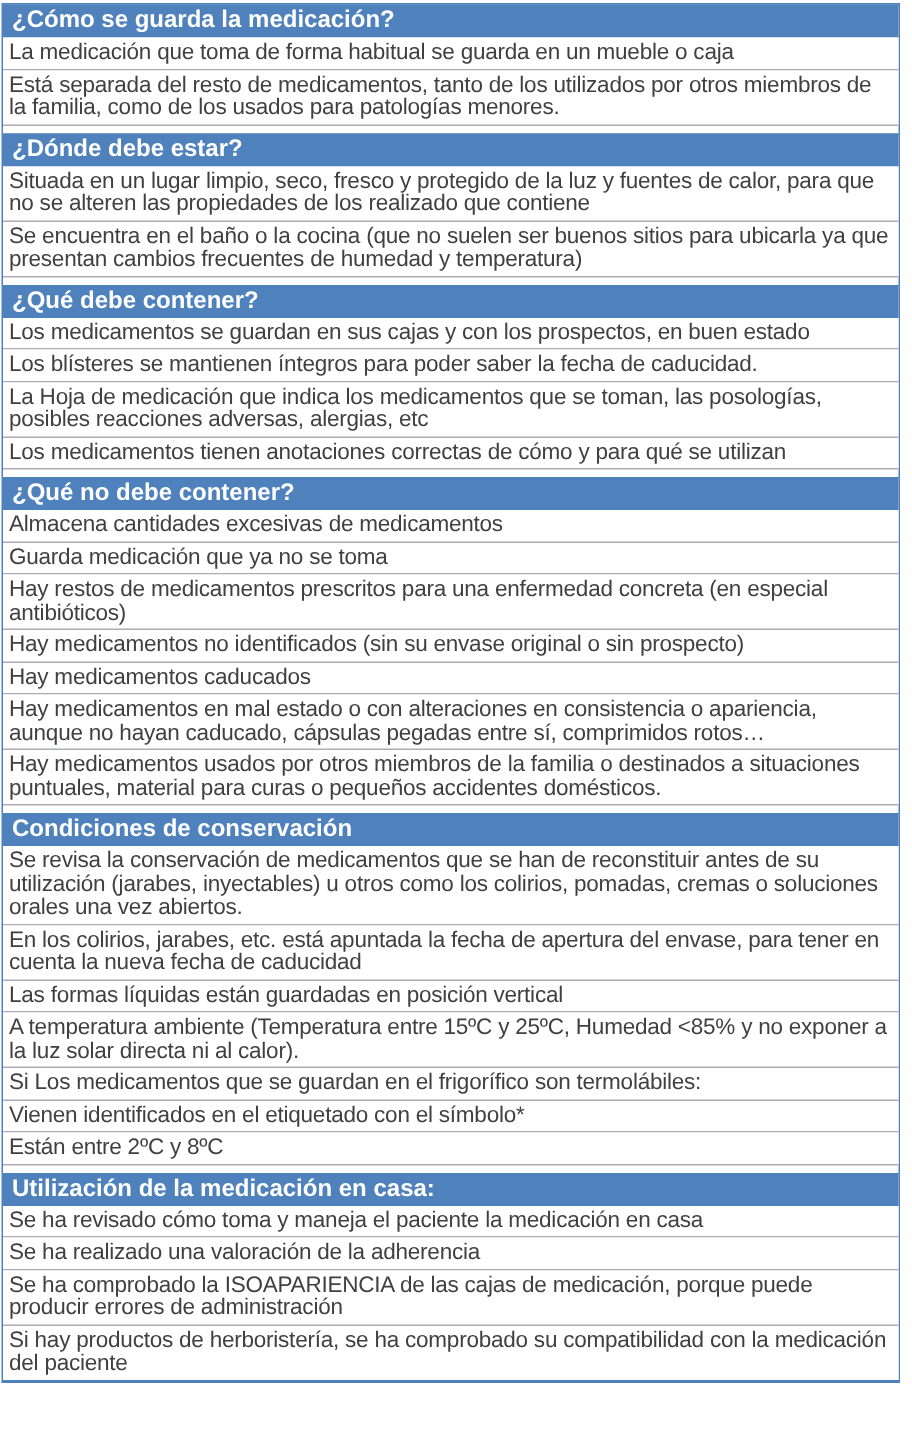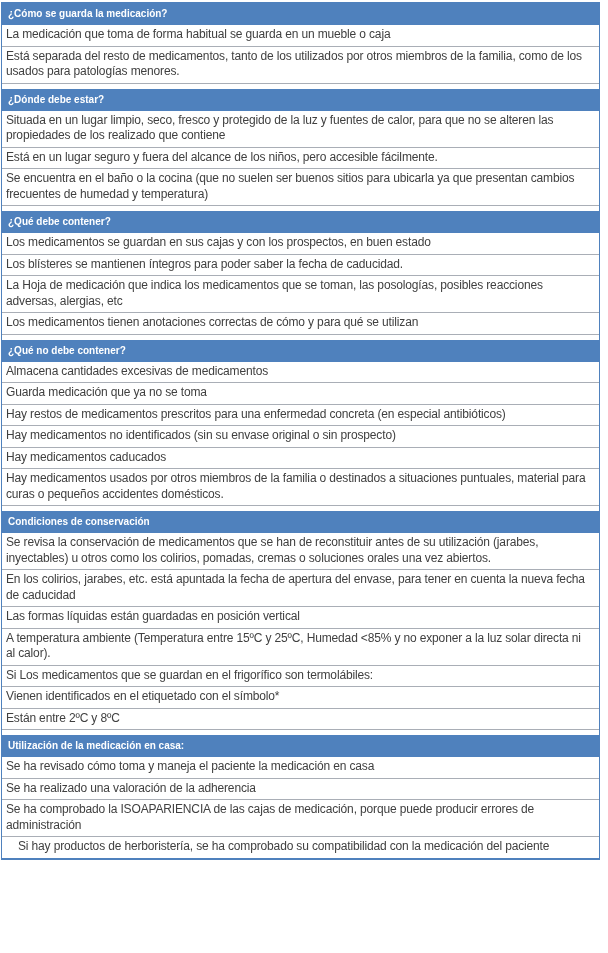--- a/index.html
+++ b/index.html
@@ -14,63 +14,63 @@
   .table-wrap {
     margin: 2px 8px 0 1px;
     border: 1px solid #4f81bd;
     border-bottom-width: 2px;
     background: #ffffff;
   }
   .section-header {
     background: #4f81bd;
     color: #ffffff;
     font-weight: bold;
-    font-size: 10px;
+    font-size: 16px;
     line-height: 16px;
     padding: 2px 14px 3px 6px;
     border-top: 1px solid #4f81bd;
     letter-spacing: 0px;
   }
   .section-header.gap-above {
     margin-top: 5px;
   }
   .row {
     background: #ffffff;
     color: #404040;
-    font-size: 12px;
+    font-size: 15px;
     line-height: 15.5px;
     letter-spacing: -0.15px;
     padding: 2px 6px 3px 4px;
     border-bottom: 1px solid #a9aeb6;
   }
-  .row:last-child { border-bottom: none; margin-left: 12px; }
+  .row:last-child { border-bottom: none; }
   .row.bold, .seg-bold { font-weight: normal; }
 </style>
 </head>
 <body>
 
 <div class="table-wrap">
     <div class="section-header">¿Cómo se guarda la medicación?</div>
     <div class="row">La medicación que toma de forma habitual se guarda en un mueble o caja</div>
     <div class="row">Está separada del resto de medicamentos, tanto de los utilizados por otros miembros de la familia, como de los usados para patologías menores.</div>
     <div class="section-header gap-above">¿Dónde debe estar?</div>
     <div class="row">Situada en un lugar limpio, seco, fresco y protegido de la luz y fuentes de calor, para que no se alteren las propiedades de los realizado que contiene</div>
-    <div class="row">Está en un lugar seguro y fuera del alcance de los niños, pero accesible fácilmente.</div>
     <div class="row">Se encuentra en el baño o la cocina (que no suelen ser buenos sitios para ubicarla ya que presentan cambios frecuentes de humedad y temperatura)</div>
     <div class="section-header gap-above">¿Qué debe contener?</div>
     <div class="row">Los medicamentos se guardan en sus cajas y con los prospectos, en buen estado</div>
     <div class="row">Los blísteres se mantienen íntegros para poder saber la fecha de caducidad.</div>
     <div class="row">La Hoja de medicación que indica los medicamentos que se toman, las posologías, posibles reacciones adversas, alergias, etc</div>
     <div class="row">Los medicamentos tienen anotaciones correctas de cómo y para qué se utilizan</div>
     <div class="section-header gap-above">¿Qué no debe contener?</div>
     <div class="row">Almacena cantidades excesivas de medicamentos</div>
     <div class="row">Guarda medicación que ya no se toma</div>
     <div class="row">Hay restos de medicamentos prescritos para una enfermedad concreta (en especial antibióticos)</div>
     <div class="row">Hay medicamentos no identificados (sin su envase original o sin prospecto)</div>
     <div class="row">Hay medicamentos caducados</div>
+    <div class="row">Hay medicamentos en mal estado o con alteraciones en consistencia o apariencia, aunque no hayan caducado, cápsulas pegadas entre sí, comprimidos rotos…</div>
     <div class="row">Hay medicamentos usados por otros miembros de la familia o destinados a situaciones puntuales, material para curas o pequeños accidentes domésticos.</div>
     <div class="section-header gap-above">Condiciones de conservación</div>
     <div class="row">Se revisa la conservación de medicamentos que se han de reconstituir antes de su utilización (jarabes, inyectables) u otros como los colirios, pomadas, cremas o soluciones orales una vez abiertos.</div>
     <div class="row"><span>En los colirios, jarabes, etc. está </span><span class="seg-bold">apuntada la fecha de apertura del envase</span><span>, para tener en cuenta la nueva fecha de caducidad</span></div>
     <div class="row">Las formas líquidas están guardadas en posición vertical</div>
     <div class="row">A temperatura ambiente (Temperatura entre 15ºC y 25ºC, Humedad &lt;85% y no exponer a la luz solar directa ni al calor).</div>
     <div class="row bold">Si Los medicamentos que se guardan en el frigorífico son termolábiles:</div>
     <div class="row">Vienen identificados en el etiquetado con el símbolo*</div>
     <div class="row">Están entre 2ºC y 8ºC</div>
     <div class="section-header gap-above">Utilización de la medicación en casa:</div>

